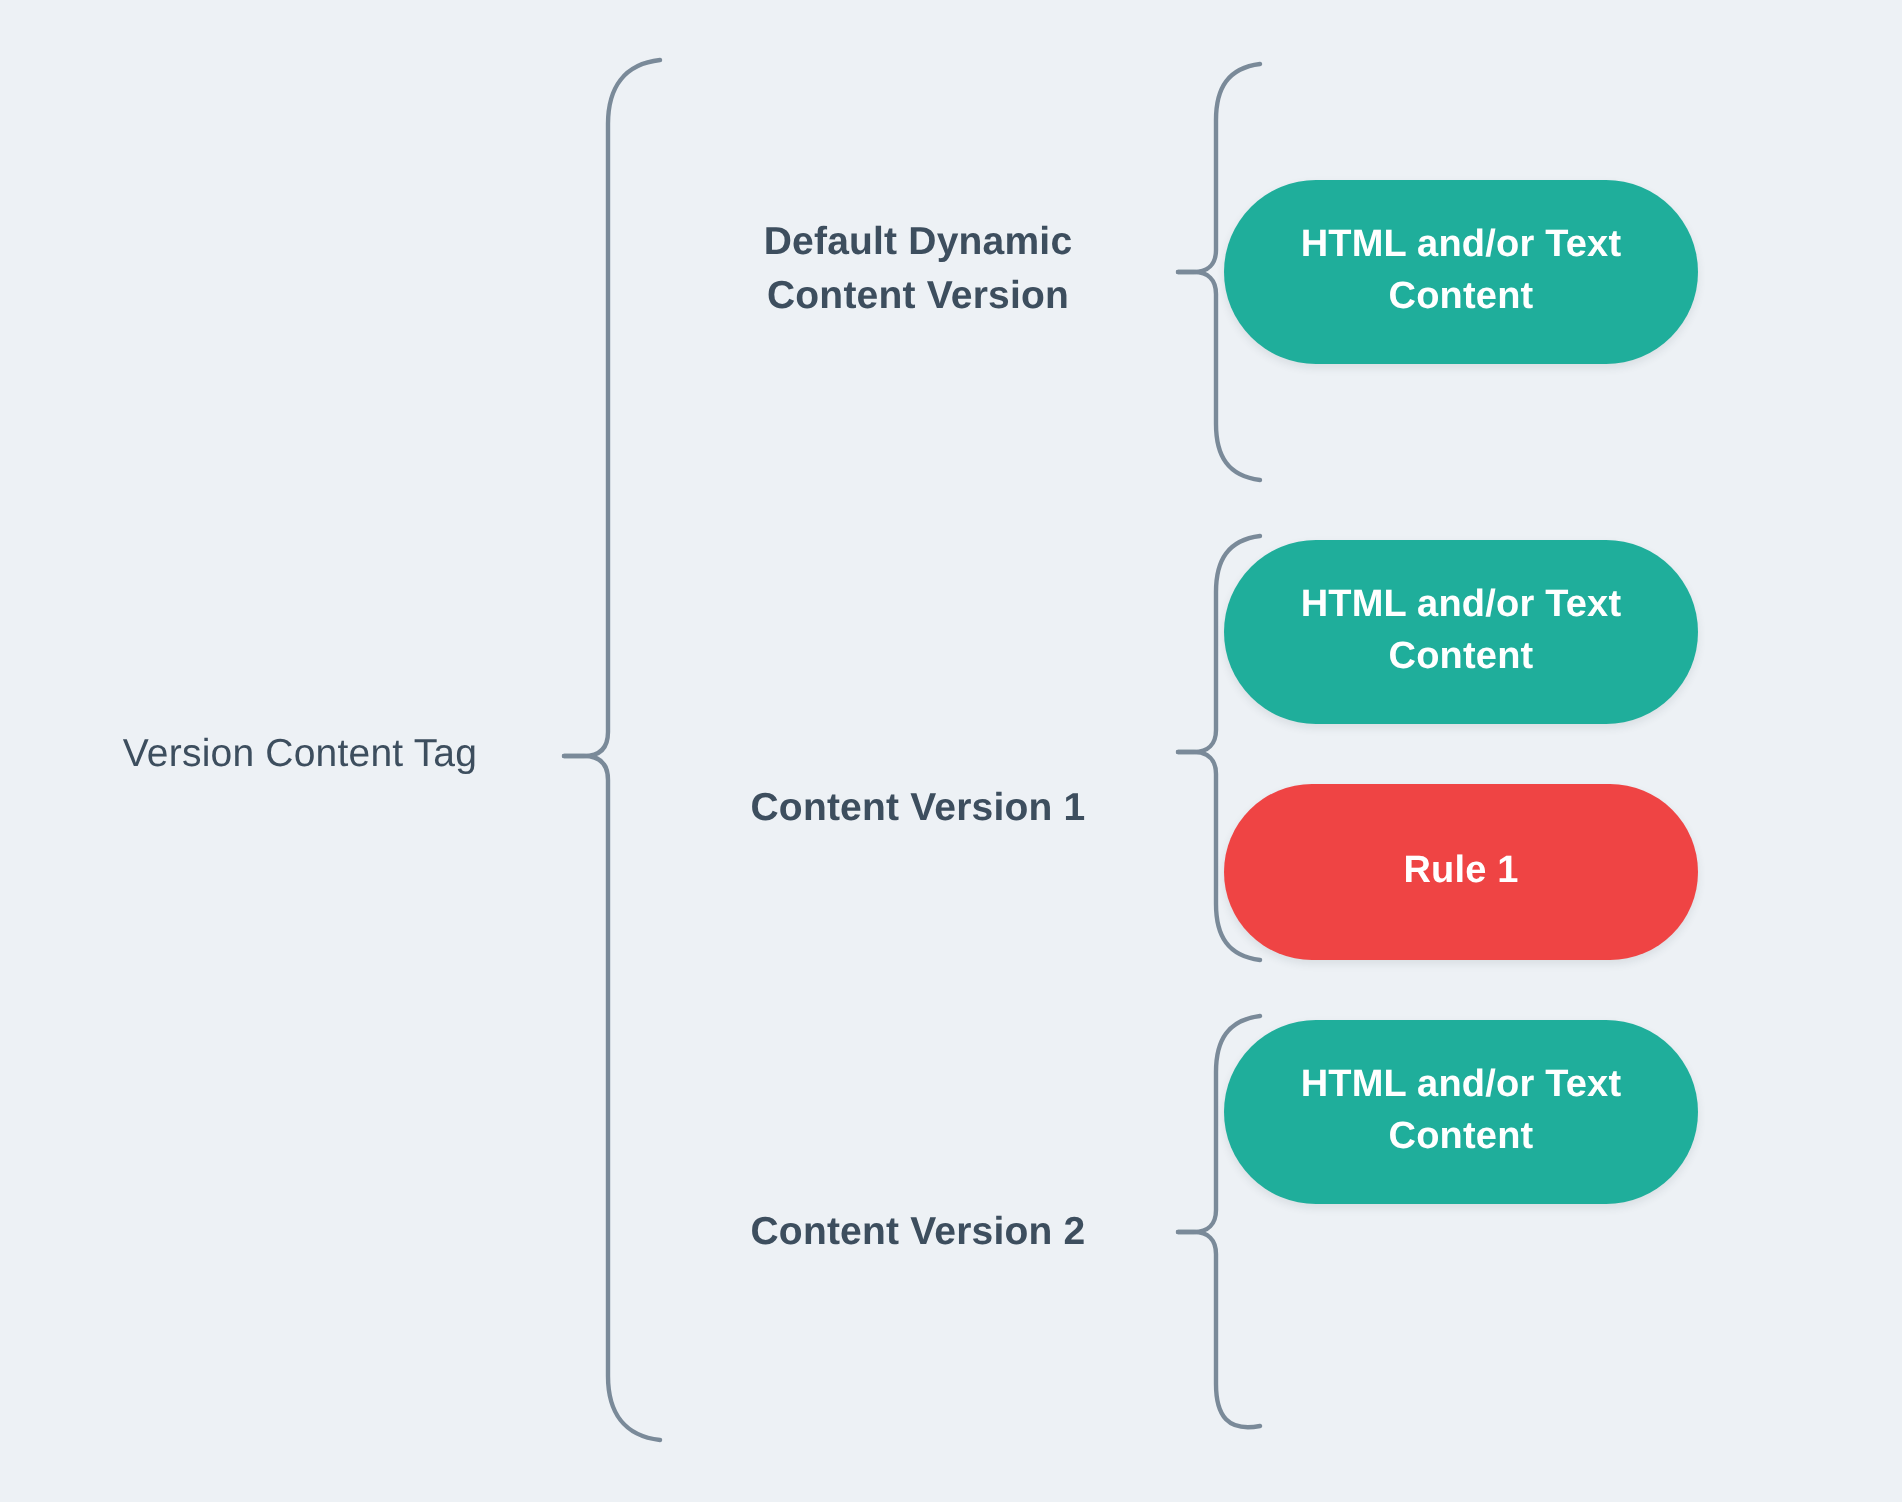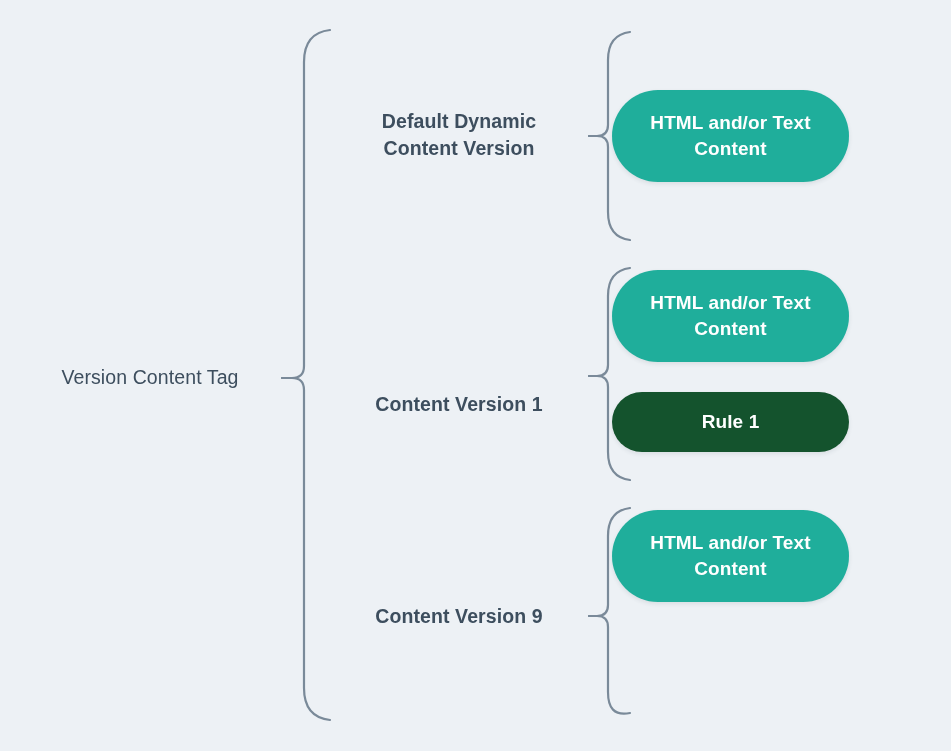--- a/index.html
+++ b/index.html
@@ -67,22 +67,22 @@
     letter-spacing: 0.1px;
     white-space: pre-line;
     box-shadow: 0 2px 4px rgba(40, 55, 70, 0.10);
   }
   .pill-teal {
     background: #1fae9b;
     height: 92px;
     border-radius: 46px;
   }
   .pill-purple {
-    background: #14532d;
-    height: 60px;
+    background: #ef4444;
+    height: 88px;
     border-radius: 44px;
   }
   .pill-1 { top: 90px; }
   .pill-2 { top: 270px; }
   .pill-3 { top: 392px; }
   .pill-4 { top: 510px; }
   .pill-5 { top: 632px; }
 </style>
 </head>
 <body>
@@ -154,21 +154,21 @@
     </g>
   </svg>
 
   <div class="node-label root-label">Version Content Tag</div>
 
   <div class="node-label lvl2-label lbl-default">Default Dynamic
 Content Version</div>
 
   <div class="node-label lvl2-label lbl-ver1">Content Version 1</div>
 
-  <div class="node-label lvl2-label lbl-ver2">Content Version 9</div>
+  <div class="node-label lvl2-label lbl-ver2">Content Version 2</div>
 
   <div class="pill pill-teal pill-1">HTML and/or Text
 Content</div>
 
   <div class="pill pill-teal pill-2">HTML and/or Text
 Content</div>
 
   <div class="pill pill-purple pill-3">Rule 1</div>
 
   <div class="pill pill-teal pill-4">HTML and/or Text

